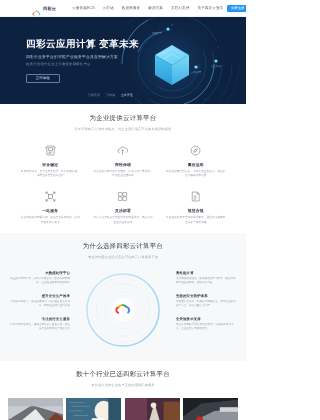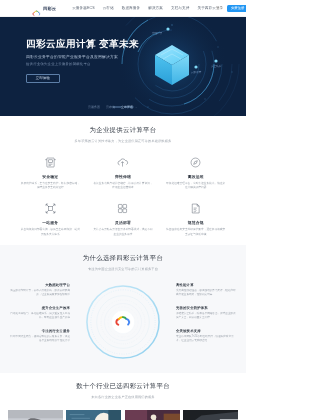--- a/index.html
+++ b/index.html
@@ -25,21 +25,21 @@
   .nav-item { font-size: 3.6px; color: #555f6e; white-space: nowrap; letter-spacing: .1px; }
   .header-right { margin-left: auto; display: flex; align-items: center; gap: 4px; margin-right: 4px; }
   .hdr-link { font-size: 3.5px; color: #666; white-space: nowrap; }
   .hdr-btn {
     font-size: 3.4px; color: #fff; background: #2196f3;
     padding: 1.5px 4px; border-radius: 1.5px; white-space: nowrap;
   }
 
   
   .hero {
-    height: 99px; background: #0d2240; position: relative; overflow: hidden;
+    height: 87px; background: #0d2240; position: relative; overflow: hidden;
   }
   .hero-bg { position: absolute; inset: 0; }
   .hero-inner { position: relative; z-index: 3; padding: 22px 0 0 26px; }
   .hero-title {
     font-size: 9.6px; font-weight: bold; color: #ffffff;
     letter-spacing: .4px; white-space: nowrap; line-height: 1;
   }
   .hero-sub1 { font-size: 3.8px; color: #b9c9de; margin-top: 5px; letter-spacing: .2px; white-space: nowrap; }
   .hero-sub2 { font-size: 3.4px; color: #7e93b0; margin-top: 3px; letter-spacing: .2px; white-space: nowrap; }
   .hero-btn {

